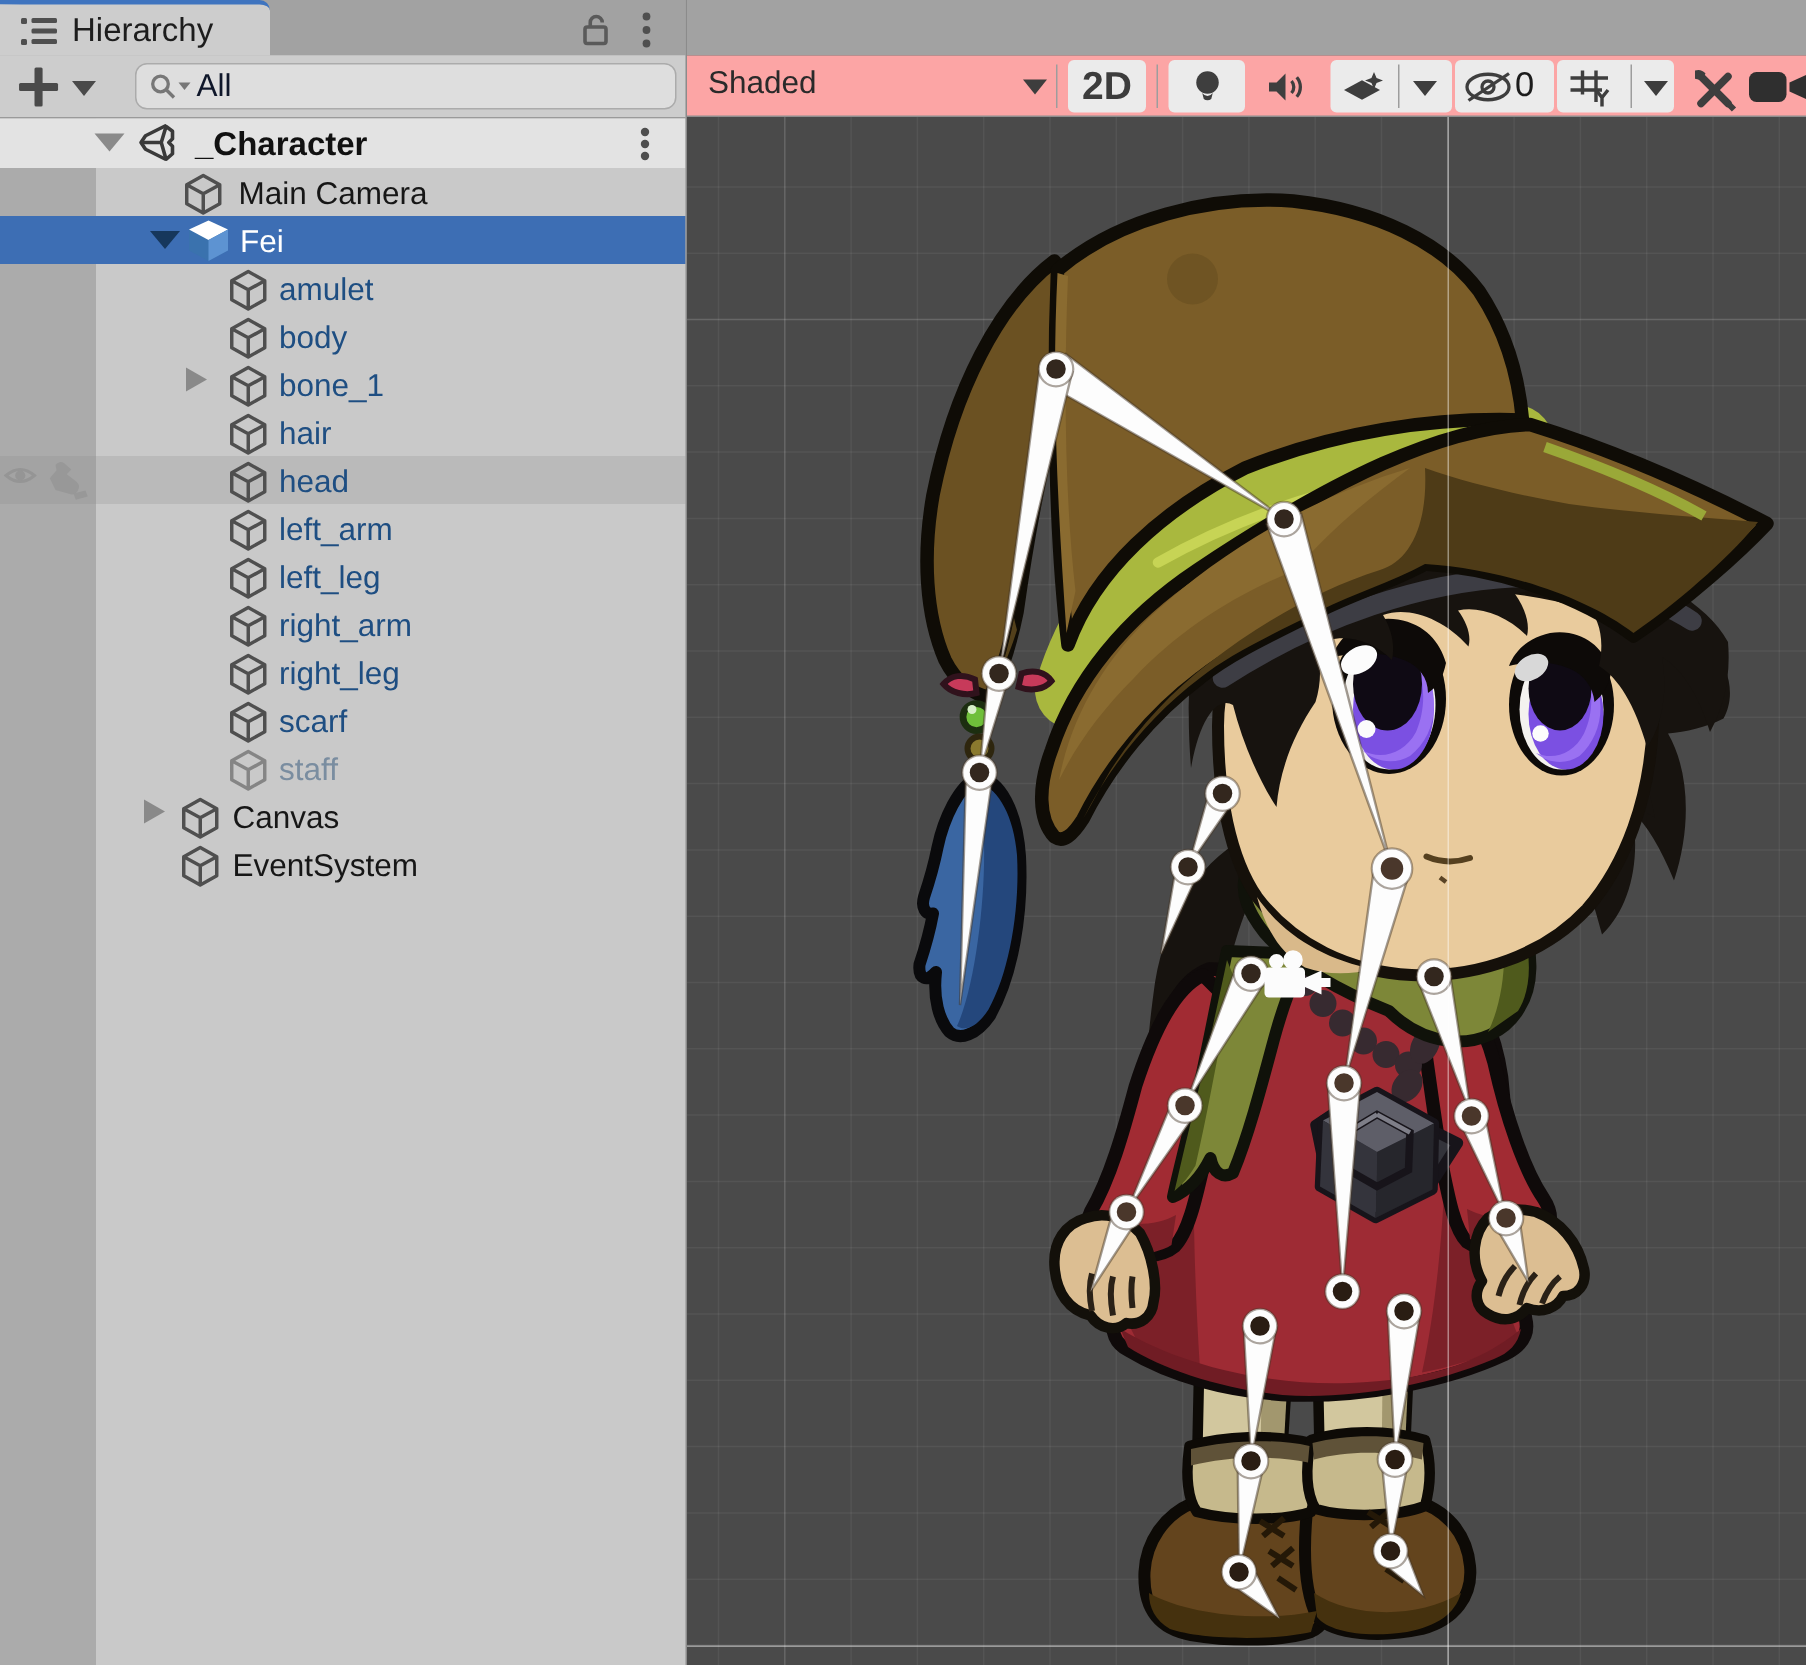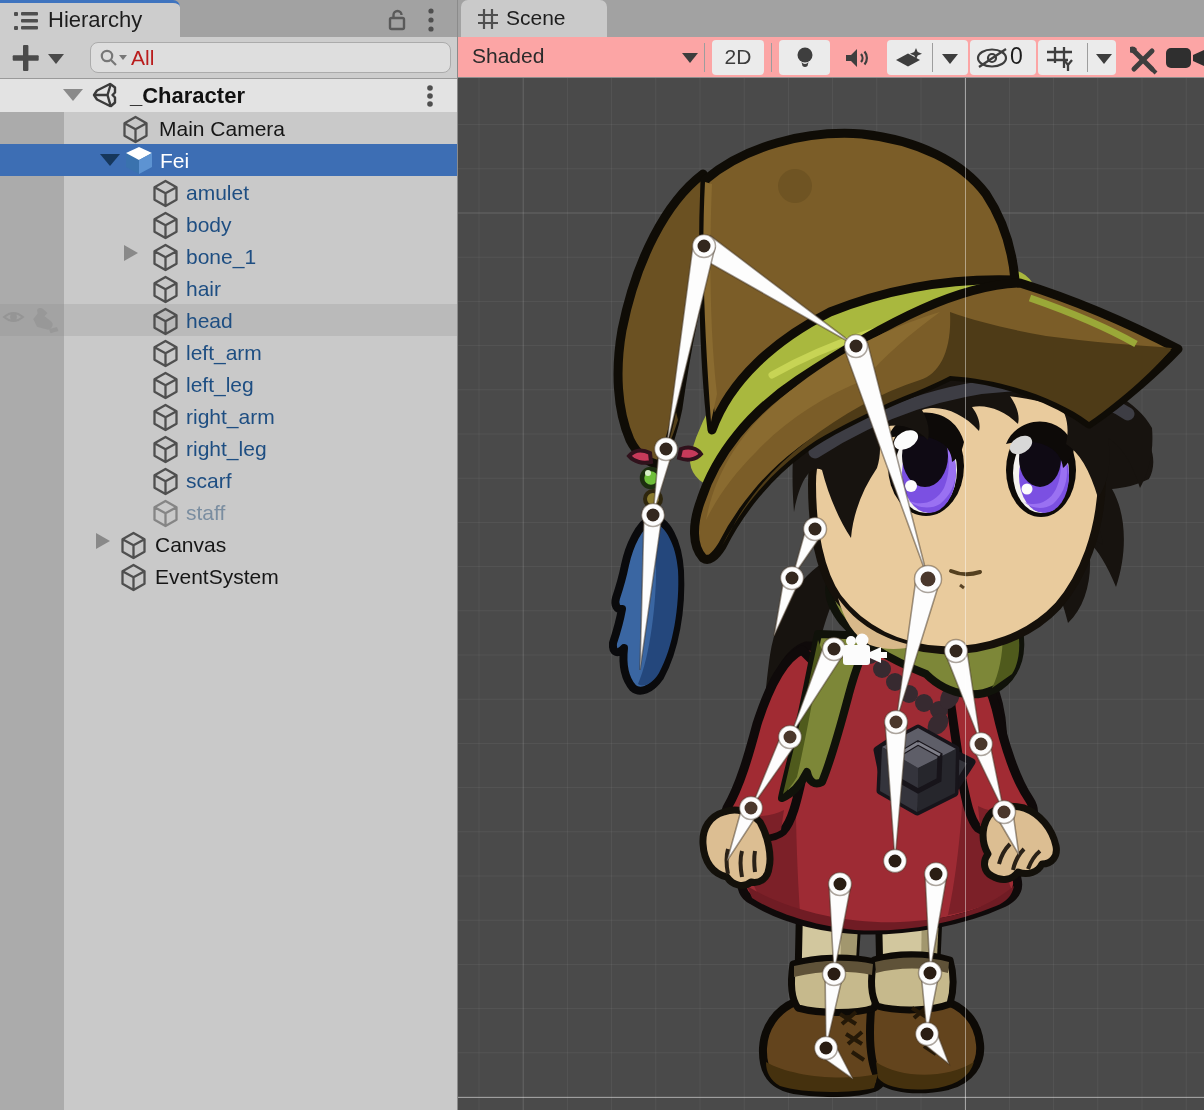--- a/index.html
+++ b/index.html
@@ -6,21 +6,21 @@
 font-family:"Liberation Sans",sans-serif;-webkit-font-smoothing:antialiased;}
 #root{position:relative;width:1004px;height:1110px;background:#c9c9c9;}
 .abs{position:absolute;}
 
 #left{left:0;top:0;width:457px;height:1110px;background:#c9c9c9;}
 #ltabbar{left:0;top:0;width:457px;height:37px;background:#a2a2a2;}
 #ltab{left:0;top:0;width:180px;height:37px;background:#cdcdcd;border-top:3px solid #3f74bf;border-radius:0 7px 0 0;box-sizing:border-box;}
 #ltab .ttl{position:absolute;left:48px;top:4px;font-size:22px;color:#1d1d1d;}
 #ltoolbar{left:0;top:37px;width:457px;height:42px;background:#cdcdcd;border-bottom:1px solid #9a9a9a;box-sizing:border-box;}
 #searchbox{left:90px;top:42px;width:361px;height:31px;background:#dedede;border:1px solid #ababab;border-radius:8px;box-sizing:border-box;}
-#searchbox .ph{position:absolute;left:40px;top:3px;font-size:21px;color:#b91c1c;}
+#searchbox .ph{position:absolute;left:40px;top:3px;font-size:21px;color:#0f172a;}
 #gutter{left:0;top:79px;width:64px;height:1031px;background:#ababab;}
 #scenerow{left:0;top:79px;width:457px;height:33px;background:#e3e3e3;}
 #feirow{left:0;top:144px;width:457px;height:32px;background:#3d6eb4;}
 #headrow{left:64px;top:304px;width:393px;height:32px;background:rgba(0,0,0,0.075);}
 #headrow2{left:0;top:304px;width:64px;height:32px;background:rgba(0,0,0,0.045);}
 
 #right{left:458px;top:0;width:746px;height:1110px;background:#4a4a4a;}
 #rtabbar{left:0;top:0;width:746px;height:37px;background:#a2a2a2;}
 #rtab{left:3px;top:0;width:146px;height:37px;background:#cacaca;border-radius:7px 7px 0 0;}
 #rtab .ttl{position:absolute;left:45px;top:6px;font-size:21px;color:#1d1d1d;}
@@ -154,35 +154,27 @@
       </g>
       <g fill="#989898">
         <path d="M37 231 a4 4 0 0 1 6-1 l4.5 4 -3 3.2 6.5 5 a4.8 4.8 0 0 1-5 8 l-9-2.5 -3.8-7.8 4.5-5.4 z"></path>
         <path d="M49 250 l8-2 1.5 4 -8 2.2 z"></path>
       </g>
     </svg>
   </div>
 
   <div class="abs" id="right">
     <div class="abs" id="rtabbar"></div>
-    <div class="abs" id="rtab">
-      <svg style="position:absolute;left:15px;top:7px" width="24" height="24" viewBox="0 0 24 24">
-        <g stroke="#4f4f4f" stroke-width="2.2" fill="none">
-          <path d="M8 2 V22 M16 2 V22 M2 8 H22 M2 16 H22"></path>
-        </g>
-      </svg>
-      <div class="ttl">Scene</div>
-    </div>
     <div class="abs" id="rtoolbar">
       <div class="shadedtxt">Shaded</div>
       <svg class="abs" style="left:222px;top:14px" width="20" height="14" viewBox="0 0 20 14">
           <path d="M2 2 h16 l-8 10 z" fill="#3d3d3d"></path>
         </svg>
       <div class="tsep" style="left:246px"></div>
-      <div class="tbtn" style="left:254px;width:52px;text-align:center;font-size:21px;font-weight:normal;color:#3c3c3c;line-height:34px">2D</div>
+      <div class="tbtn" style="left:254px;width:52px;text-align:center;font-size:26px;font-weight:bold;color:#3c3c3c;line-height:34px">2D</div>
       <div class="tsep" style="left:313px"></div>
       <div class="tbtn" style="left:321px;width:51px"></div>
       <svg class="abs" style="left:335px;top:9px" width="24" height="24" viewBox="0 0 24 24">
         <g fill="#3e3e3e">
             <circle cx="12" cy="9" r="7.5"></circle>
             <path d="M8.5 16 a5 7 0 0 0 7 0 l-1 4 a3.5 3 0 0 1 -5 0 z"></path>
           </g>
       </svg>
       <svg class="abs" style="left:386px;top:9px" width="26" height="24" viewBox="0 0 26 24">
         <g fill="#3e3e3e">

